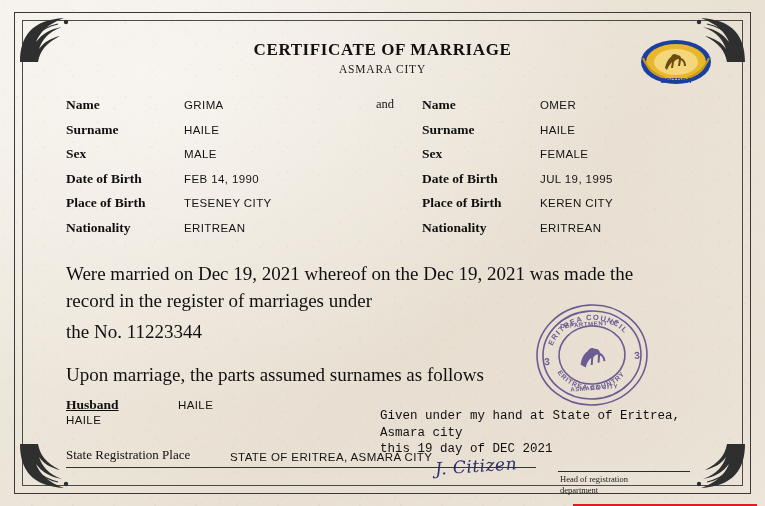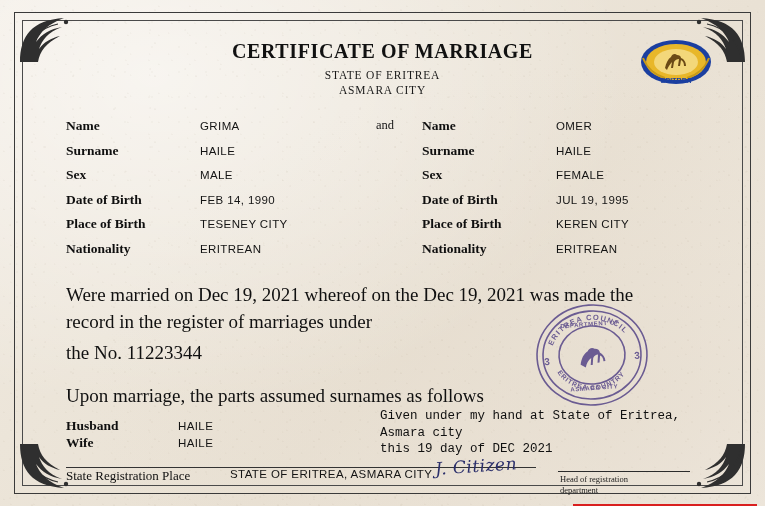--- a/index.html
+++ b/index.html
@@ -68,21 +68,21 @@
 
   .content {
     position: absolute;
     left: 40px;
     top: 28px;
     right: 40px;
     bottom: 28px;
   }
   .title {
     text-align: center;
-    font-size: 20px;
+    font-size: 17px;
     letter-spacing: 0.6px;
     color: #111;
     font-weight: 700;
     margin-top: 12px;
     font-family: "Liberation Serif", serif;
   }
   .subtitle {
     text-align: center;
     font-size: 11.5px;
     letter-spacing: 0.8px;
@@ -113,21 +113,20 @@
     position: absolute;
     top: 0;
     width: 300px;
   }
   .col-left { left: 26px; }
   .col-right { left: 382px; }
   .row {
     display: flex;
     align-items: baseline;
     height: 24.5px;
-    gap: 16px;
   }
   .label {
     width: 118px;
     font-size: 13.5px;
     color: #0f0f0f;
     font-weight: 700;
     font-family: "Liberation Serif", serif;
   }
   .value {
     font-size: 11.5px;
@@ -162,32 +161,33 @@
   .surname-row {
     display: flex;
     align-items: baseline;
     height: 17px;
   }
   .surname-label {
     width: 112px;
     font-size: 13.5px;
     font-weight: 700;
     color: #0f0f0f;
+    text-decoration: underline;
   }
   .surname-value {
     font-size: 11.5px;
     font-family: "Liberation Sans", sans-serif;
     letter-spacing: 0.4px;
     color: #141414;
   }
   .reg-place {
     margin-top: 16px;
     margin-left: 26px;
     display: flex;
-    align-items: flex-start;
+    align-items: flex-end;
   }
   .reg-label {
     font-size: 13px;
     color: #101010;
     width: 164px;
   }
   .reg-value {
     font-size: 11.5px;
     font-family: "Liberation Sans", sans-serif;
     letter-spacing: 0.4px;
@@ -305,21 +305,20 @@
     <svg width="62" height="48" viewBox="0 0 62 48">
       <path d="M2 46 C2 20 14 4 46 2 C30 8 22 16 18 26 C24 18 32 13 44 11 C30 16 24 24 21 33 C26 26 33 22 42 20 C28 27 22 35 20 46 Z" fill="#2f2f2f"></path>
       <path d="M6 40 C10 24 22 12 40 8" fill="none" stroke="#2f2f2f" stroke-width="1.1"></path>
       <circle cx="48" cy="6" r="2.2" fill="#2f2f2f"></circle>
     </svg>
   </div>
 
   <div class="content">
 
     <div class="title">CERTIFICATE OF MARRIAGE</div>
-    <div class="subtitle">STATE OF ERITREA</div>
     <div class="subtitle2">ASMARA CITY</div>
 
     <div class="emblem">
       <svg width="82" height="54" viewBox="0 0 82 54">
         <ellipse cx="41" cy="26" rx="35" ry="22" fill="#1b3fa0"></ellipse>
         <ellipse cx="41" cy="26" rx="30" ry="18" fill="#e8b72a"></ellipse>
         <ellipse cx="41" cy="26" rx="22" ry="13" fill="#f3d77a"></ellipse>
         <path d="M30 32 c1-5 3-9 6-11 1-3 4-4 6-2 2 0 4 1 4 3 3 1 5 4 5 8 l-2 0 c0-3-1-5-3-6 l-1 6 -2 0 1-7 c-2 0-4 1-5 3 l-1 6 -2 0 1-6 c-2 2-4 5-5 8z" fill="#6b4a16"></path>
         <path d="M8 22 c4 10 12 17 22 20" fill="none" stroke="#c79a18" stroke-width="2"></path>
         <path d="M74 22 c-4 10-12 17-22 20" fill="none" stroke="#c79a18" stroke-width="2"></path>
@@ -390,21 +389,20 @@
     <div class="para">the No. 11223344</div>
 
     <div class="para para-2">Upon marriage, the parts assumed surnames as follows</div>
 
     <div class="surnames">
       <div class="surname-row">
         <div class="surname-label">Husband</div>
         <div class="surname-value">HAILE</div>
       </div>
       <div class="surname-row">
-        <div class="surname-label">Wife</div>
         <div class="surname-value">HAILE</div>
       </div>
     </div>
 
     <div class="reg-place">
       <div class="reg-label">State Registration Place</div>
       <div class="reg-value">STATE OF ERITREA, ASMARA CITY</div>
     </div>
 
     <div class="stamp">

